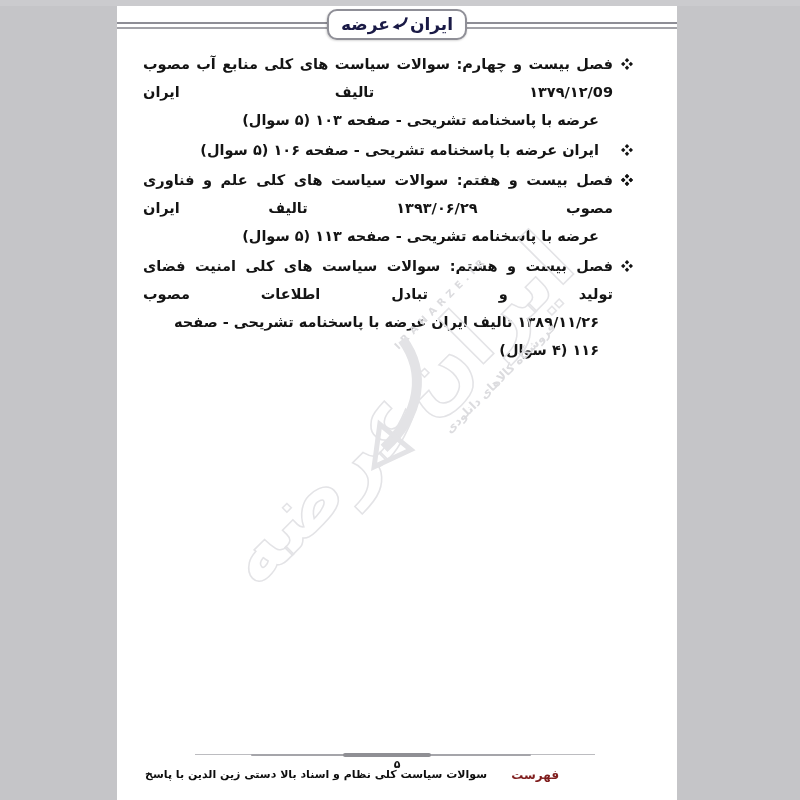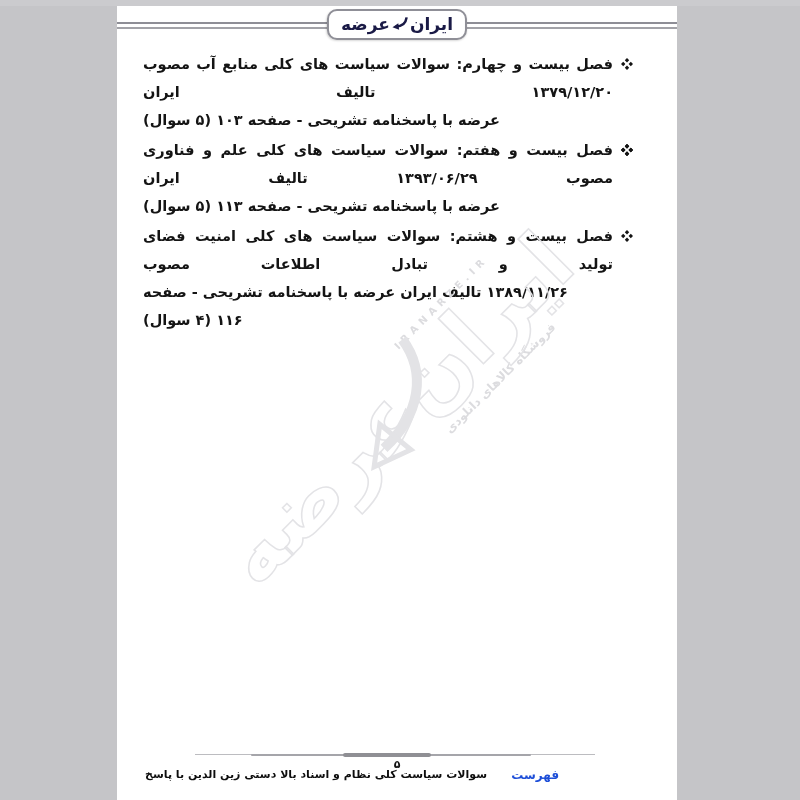--- a/index.html
+++ b/index.html
@@ -18,21 +18,21 @@
               padding:4px 12px 5px 12px; z-index:2; display:flex; align-items:center; gap:2px;
               box-shadow:0 1px 2px rgba(0,0,0,.15); direction:rtl; }
   .logo-box .logo-word { font-size:17px; font-weight:bold; color:#1a1a46; line-height:1; }
   .logo-arrow { width:20px; height:18px; margin:0 -2px; }
 
   
   .content { position:absolute; top:50px; right:44px; width:490px; direction:rtl; }
   .toc-item { position:relative; padding-right:20px; margin-bottom:2px; }
   .toc-line1, .toc-line2 { font-size:14.5px; font-weight:bold; color:#141414; line-height:28px; }
   .toc-line1 { text-align:justify; text-align-last:justify; }
-  .toc-line2 { text-align:left; padding-right:14px; }
+  .toc-line2 { text-align:right; padding-right:14px; }
   .bullet { position:absolute; right:0; top:8px; width:12px; height:12px; }
   .bullet svg { display:block; }
 
   
   .watermark { position:absolute; top:412px; left:283px; width:0; height:0; z-index:1; pointer-events:none; }
   .wm-inner { position:absolute; left:-170px; top:-90px; width:340px; height:180px;
               transform:rotate(-45deg); display:flex; flex-direction:column;
               align-items:center; justify-content:center; }
   .wm-latin { font-size:10px; letter-spacing:5px; color:#dcdcdf; font-weight:bold;
               align-self:flex-end; margin-left:30px; margin-bottom:2px; }
@@ -46,21 +46,21 @@
 
   
   .footer-divider { position:absolute; top:752px; left:78px; width:400px; height:6px; }
   .d-base { position:absolute; top:2px; left:0; width:100%; height:1px; background:#bcbcc0; }
   .d-mid  { position:absolute; top:1.5px; left:14%; width:70%; height:2px; background:#a5a5aa; border-radius:2px; }
   .d-core { position:absolute; top:1px; left:37%; width:22%; height:4px; background:#8f8f94; border-radius:3px; }
   .page-num { position:absolute; top:758px; left:0; width:560px; text-align:center;
               font-size:11px; font-weight:bold; color:#111; }
   .footer-row { position:absolute; top:768px; left:28px; right:118px;
                 display:flex; justify-content:space-between; direction:rtl; align-items:flex-start; }
-  .footer-label { font-size:12px; font-weight:900; color:#1d4ed8; direction:rtl; }
+  .footer-label { font-size:12px; font-weight:900; color:#7f1d1d; direction:rtl; }
   .footer-title { font-size:11px; font-weight:900; color:#0d0d0d; direction:rtl; }
 </style>
 </head>
 <body>
 
 <div class="top-strip"></div>
 
 <div class="page">
 
   <div class="header-rule"></div>
@@ -77,33 +77,34 @@
 
     <div class="toc-item">
       <span class="bullet">
         <svg width="12" height="12" viewBox="0 0 12 12" fill="#141414">
           <path d="M6 0 L8.2 2.2 L6 4.4 L3.8 2.2 Z"></path>
             <path d="M6 7.6 L8.2 9.8 L6 12 L3.8 9.8 Z"></path>
           <path d="M0 6 L2.2 3.8 L4.4 6 L2.2 8.2 Z"></path>
             <path d="M7.6 6 L9.8 3.8 L12 6 L9.8 8.2 Z"></path>
         </svg>
       </span>
-      <div class="toc-line1">فصل بیست و چهارم: سوالات سیاست های کلی منابع آب مصوب ۱۳۷۹/۱۲/۲۰ تالیف ایران</div>
+      <div class="toc-line1">فصل بیست و چهارم: سوالات سیاست های کلی منابع آب مصوب ۱۳۷۹/۱۲/09 تالیف ایران</div>
       <div class="toc-line2">عرضه با پاسخنامه تشریحی - صفحه ۱۰۳ (۵ سوال)</div>
     </div>
 
     <div class="toc-item">
       <span class="bullet">
         <svg width="12" height="12" viewBox="0 0 12 12" fill="#141414">
           <path d="M6 0 L8.2 2.2 L6 4.4 L3.8 2.2 Z"></path>
             <path d="M6 7.6 L8.2 9.8 L6 12 L3.8 9.8 Z"></path>
           <path d="M0 6 L2.2 3.8 L4.4 6 L2.2 8.2 Z"></path>
             <path d="M7.6 6 L9.8 3.8 L12 6 L9.8 8.2 Z"></path>
         </svg>
       </span>
+      <div class="toc-line2">ایران عرضه با پاسخنامه تشریحی - صفحه ۱۰۶ (۵ سوال)</div>
     </div>
 
     <div class="toc-item">
       <span class="bullet">
         <svg width="12" height="12" viewBox="0 0 12 12" fill="#141414">
           <path d="M6 0 L8.2 2.2 L6 4.4 L3.8 2.2 Z"></path>
             <path d="M6 7.6 L8.2 9.8 L6 12 L3.8 9.8 Z"></path>
           <path d="M0 6 L2.2 3.8 L4.4 6 L2.2 8.2 Z"></path>
             <path d="M7.6 6 L9.8 3.8 L12 6 L9.8 8.2 Z"></path>
         </svg>

